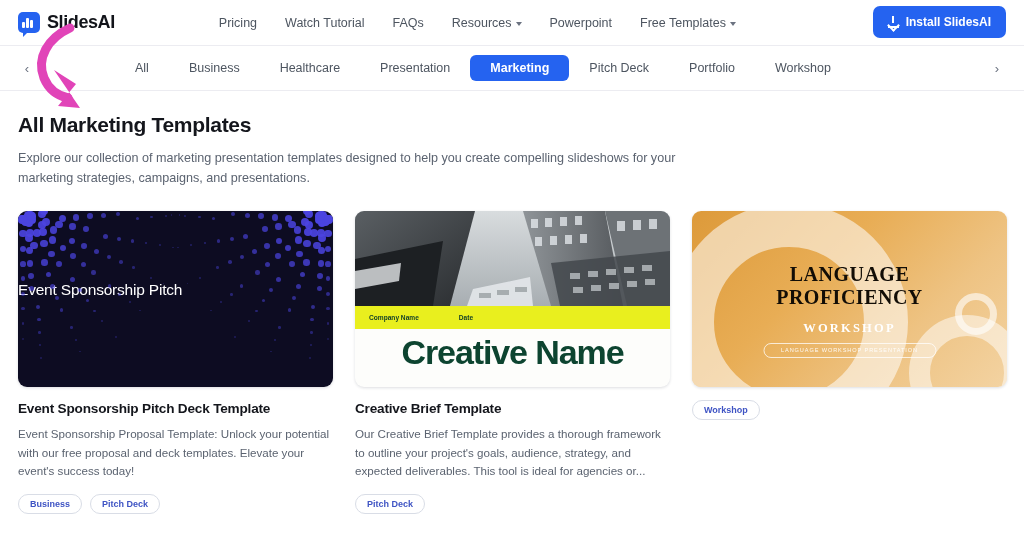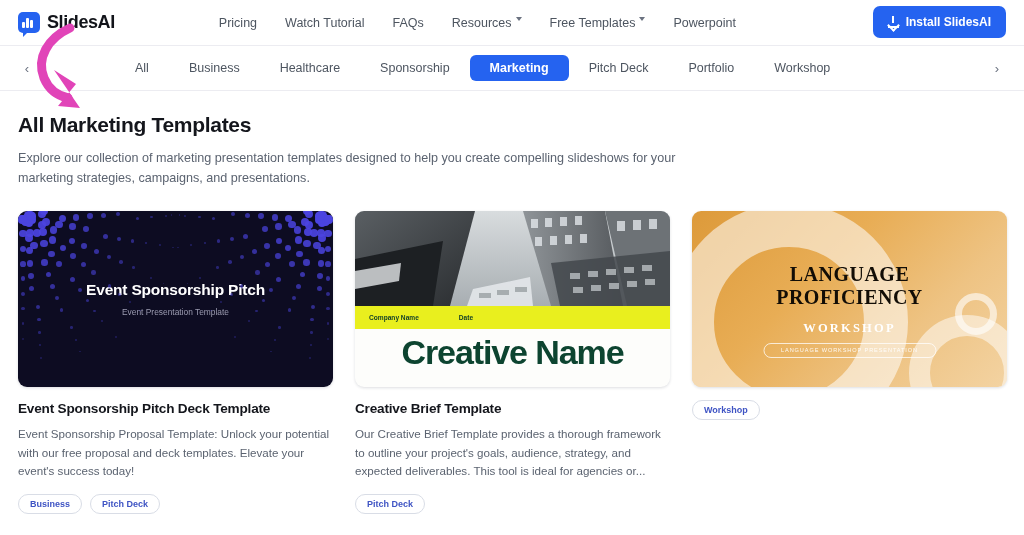--- a/index.html
+++ b/index.html
@@ -26,21 +26,21 @@
     content:"";position:absolute;left:5px;bottom:-4px;width:0;height:0;
     border-left:4px solid #2563f0;border-top:4px solid #2563f0;
     border-right:4px solid transparent;border-bottom:4px solid transparent;
   }
   .brand-bars{position:absolute;left:4px;top:5px;display:flex;align-items:flex-end;gap:1.6px;height:11px;z-index:2;}
   .brand-bars i{display:block;width:2.6px;background:#fff;border-radius:1px;}
   .brand-name{font-size:18px;font-weight:bold;letter-spacing:-0.4px;color:#12141a;}
 
   .nav-links{display:flex;align-items:center;gap:0;margin-left:90px;}
   .nav-link{
-    display:flex;gap:4px;
+    display:flex;align-items:center;gap:4px;
     font-size:12.5px;color:#4d5560;padding:6px 14px;white-space:nowrap;cursor:pointer;
   }
   .caret{width:0;height:0;border-left:3.4px solid transparent;border-right:3.4px solid transparent;border-top:4px solid #6b7280;display:inline-block;position:relative;top:1px;}
 
   .install-btn{
     position:absolute;right:18px;top:6px;
     display:flex;align-items:center;gap:7px;
     background:#2563f0;color:#fff;border:none;border-radius:7px;
     height:32px;padding:0 15px;font-size:12px;font-weight:bold;
     font-family:"Liberation Sans", sans-serif;cursor:pointer;
@@ -80,22 +80,22 @@
   .card{width:315px;flex:0 0 auto;}
   .thumb{
     width:315px;height:176px;border-radius:9px;overflow:hidden;position:relative;
     box-shadow:0 1px 3px rgba(16,24,40,.14);
   }
 
   
   .t1{background:#0d0c22;}
   .t1 .dot{position:absolute;border-radius:50%;}
   .t1 .c1-title{
-    position:absolute;left:0;right:0;top:70px;text-align:center;color:#fff;
-    font-size:15.5px;font-weight:bold;letter-spacing:-.2px;
+    position:absolute;left:0;right:0;top:70px;text-align:left;color:#fff;
+    font-size:15.5px;font-weight:normal;letter-spacing:-.2px;
   }
   .t1 .c1-sub{
     position:absolute;left:0;right:0;top:96px;text-align:center;color:#9b9bb0;font-size:8.4px;
   }
 
   
   .t2{background:#fdfdfb;}
   .t2 .photo{
     position:absolute;left:0;top:0;width:100%;height:95px;overflow:hidden;
     background:linear-gradient(180deg,#cfd3d6 0%,#b9bec2 55%,#9aa0a4 100%);
@@ -166,62 +166,61 @@
         <span>Watch Tutorial</span>
       </div>
       <div class="nav-link">
         <span>FAQs</span>
       </div>
       <div class="nav-link">
         <span>Resources</span>
         <span class="caret"></span>
       </div>
       <div class="nav-link">
+        <span>Powerpoint</span>
+      </div>
+      <div class="nav-link">
         <span>Free Templates</span>
         <span class="caret"></span>
-      </div>
-      <div class="nav-link">
-        <span>Powerpoint</span>
       </div>
     </div>
 
     <button class="install-btn">
       <span class="dl-icon">
           <span class="dl-base"></span>
         </span>
       <span>Install SlidesAI</span>
     </button>
   </div>
 
   <div class="catbar">
     <div class="chev left">‹</div>
     <div class="cats">
       <div class="cat">All</div>
       <div class="cat">Business</div>
       <div class="cat">Healthcare</div>
-      <div class="cat">Sponsorship</div>
+      <div class="cat">Presentation</div>
       <div class="cat active">Marketing</div>
       <div class="cat">Pitch Deck</div>
       <div class="cat">Portfolio</div>
       <div class="cat">Workshop</div>
     </div>
     <div class="chev right">›</div>
   </div>
 
   <div class="heading-wrap">
     <h1 class="h1">All Marketing Templates</h1>
     <p class="lede">Explore our collection of marketing presentation templates designed to help you create compelling slideshows for your marketing strategies, campaigns, and presentations.</p>
   </div>
 
   <div class="cards">
 
     <div class="card">
       <div class="thumb t1" id="thumb1">
         <div class="c1-title">Event Sponsorship Pitch</div>
-        <div class="c1-sub">Event Presentation Template</div>
       <span class="dot" style="left: -0.431727px; top: 4.5803px; width: 8.8px; height: 8.8px; background: rgb(75, 68, 224); opacity: 1;"></span>
           <span class="dot" style="left: 6.69236px; top: 23.1595px; width: 8.0432px; height: 8.0432px; background: rgb(75, 68, 224); opacity: 0.93;"></span>
           <span class="dot" style="left: 7.76644px; top: 36.2386px; width: 7.2864px; height: 7.2864px; background: rgb(75, 68, 224); opacity: 0.86;"></span>
           <span class="dot" style="left: 8.84052px; top: 49.3178px; width: 6.5296px; height: 6.5296px; background: rgb(75, 68, 224); opacity: 0.78;"></span>
           <span class="dot" style="left: 9.91461px; top: 62.3969px; width: 5.7728px; height: 5.7728px; background: rgb(75, 68, 224); opacity: 0.71;"></span>
           <span class="dot" style="left: 10.9887px; top: 75.4761px; width: 5.016px; height: 5.016px; background: rgb(75, 68, 224); opacity: 0.64;"></span>
           <span class="dot" style="left: 18.1128px; top: 94.0553px; width: 4.2592px; height: 4.2592px; background: rgb(75, 68, 224); opacity: 0.57;"></span>
           <span class="dot" style="left: 19.1869px; top: 107.134px; width: 3.5024px; height: 3.5024px; background: rgb(75, 68, 224); opacity: 0.5;"></span>
           <span class="dot" style="left: 20.2609px; top: 120.214px; width: 2.7456px; height: 2.7456px; background: rgb(75, 68, 224); opacity: 0.42;"></span>
           <span class="dot" style="left: 21.335px; top: 133.293px; width: 1.9888px; height: 1.9888px; background: rgb(75, 68, 224); opacity: 0.35;"></span>

